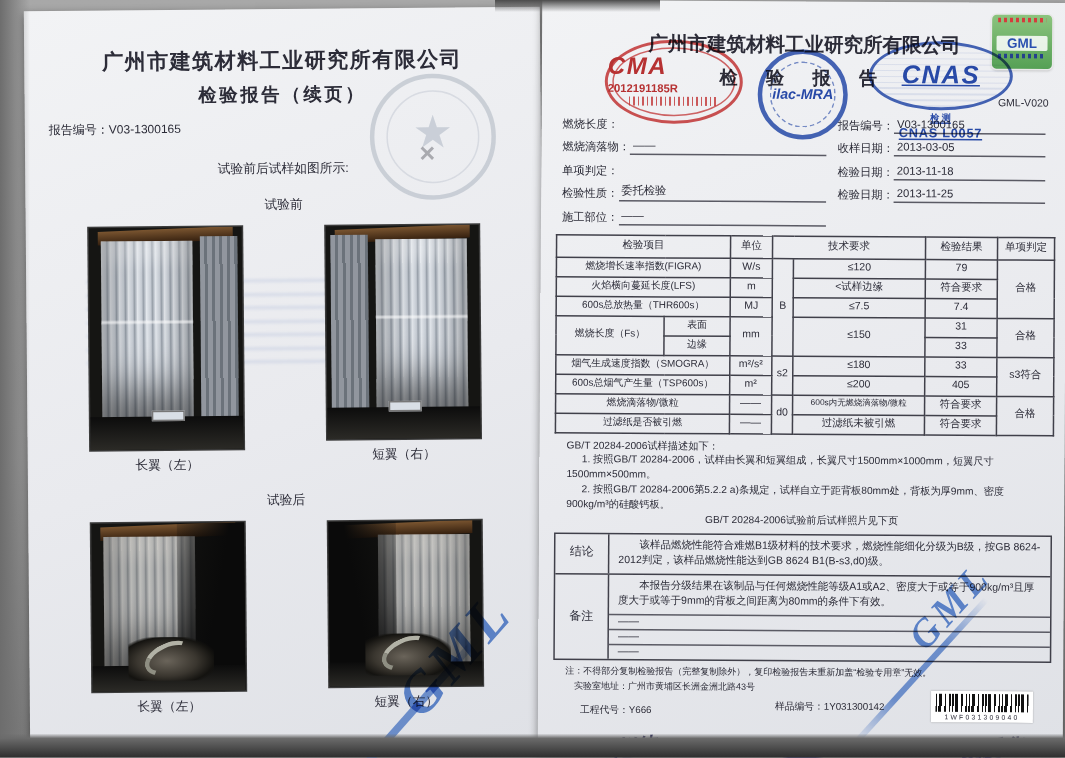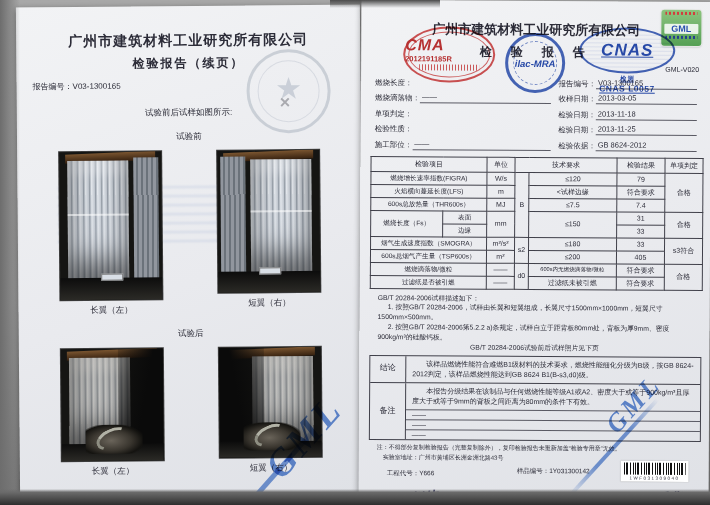--- a/index.html
+++ b/index.html
@@ -261,34 +261,31 @@
           <span class="f-label">单项判定：</span>
         </div>
         <div class="f-cell f-right">
           <span class="f-label">检验日期：</span>
           <span class="f-value">2013-11-18</span>
         </div>
       </div>
       <div class="f-row">
         <div class="f-cell f-left">
           <span class="f-label">检验性质：</span>
+          <span class="f-value">委托检验</span>
         </div>
         <div class="f-cell f-right">
           <span class="f-label">检验日期：</span>
           <span class="f-value">2013-11-25</span>
         </div>
       </div>
       <div class="f-row">
         <div class="f-cell f-left">
           <span class="f-label">施工部位：</span>
           <span class="f-value">——</span>
-        </div>
-        <div class="f-cell f-right">
-          <span class="f-label">检验依据：</span>
-          <span class="f-value">GB 8624-2012</span>
         </div>
       </div>
     </div>
 
     <table class="results">
       <colgroup>
         <col style="width:72px">
           <col style="width:44px">
           <col style="width:28px">
         <col style="width:14px">

